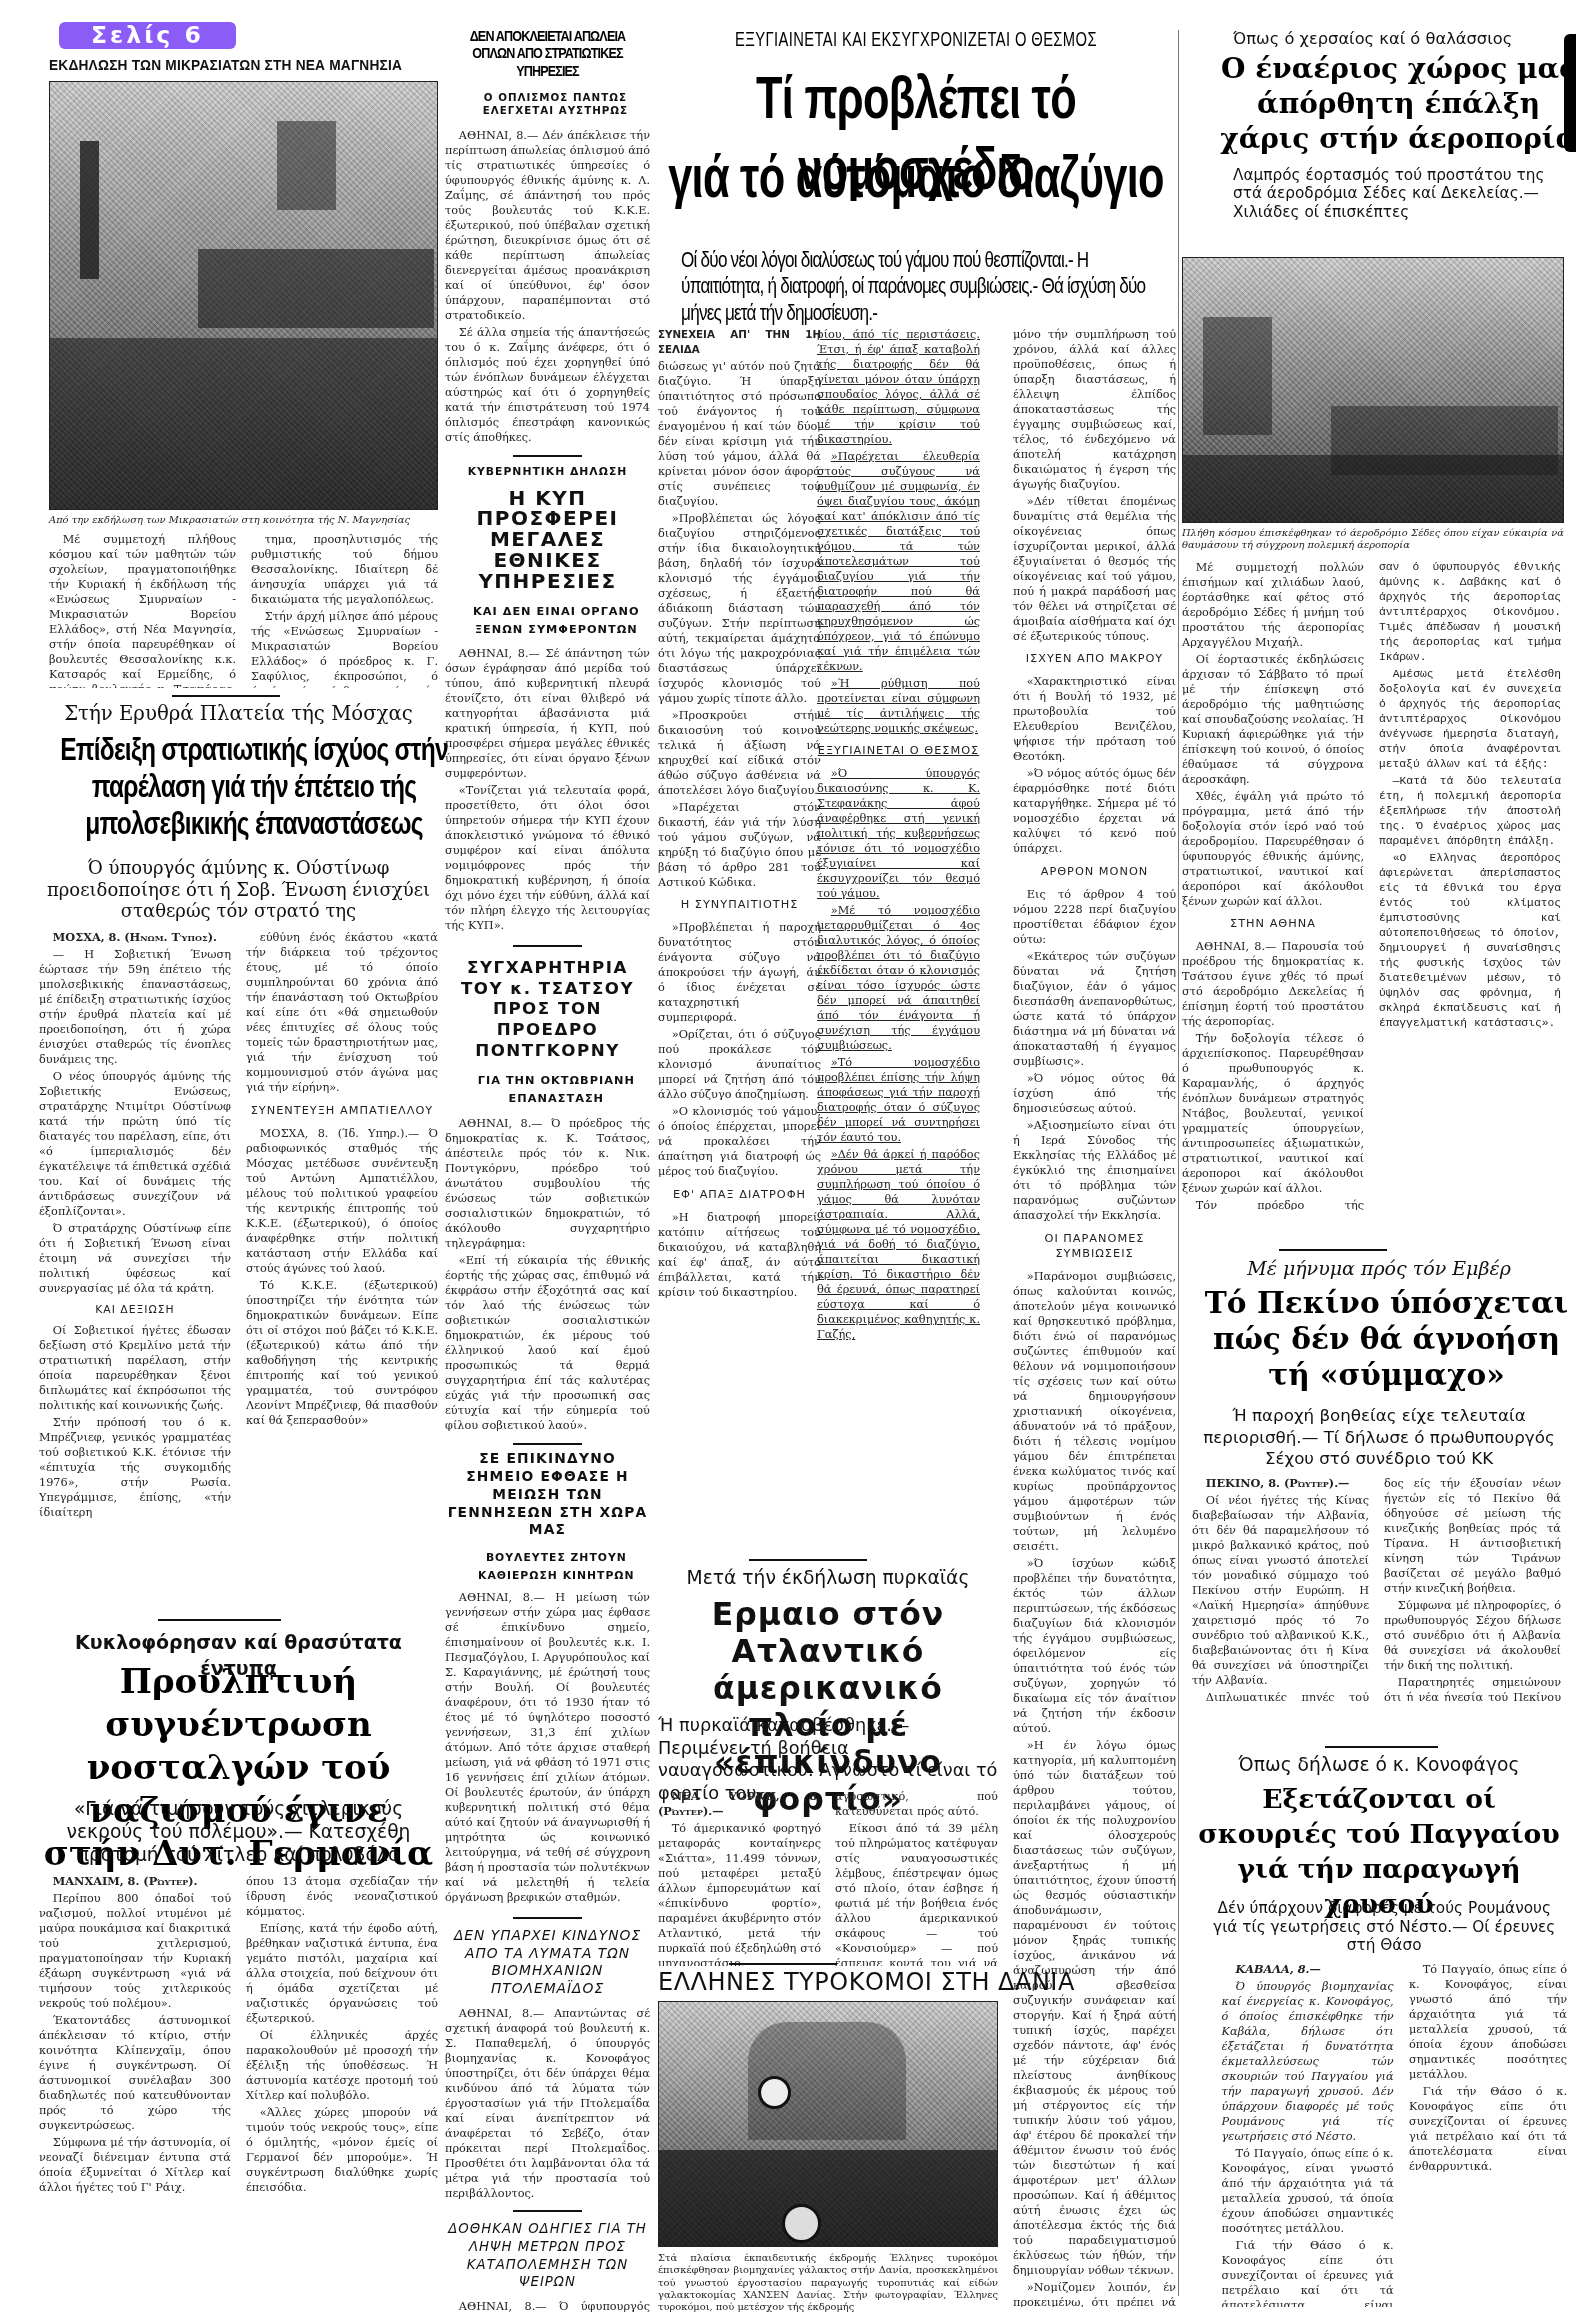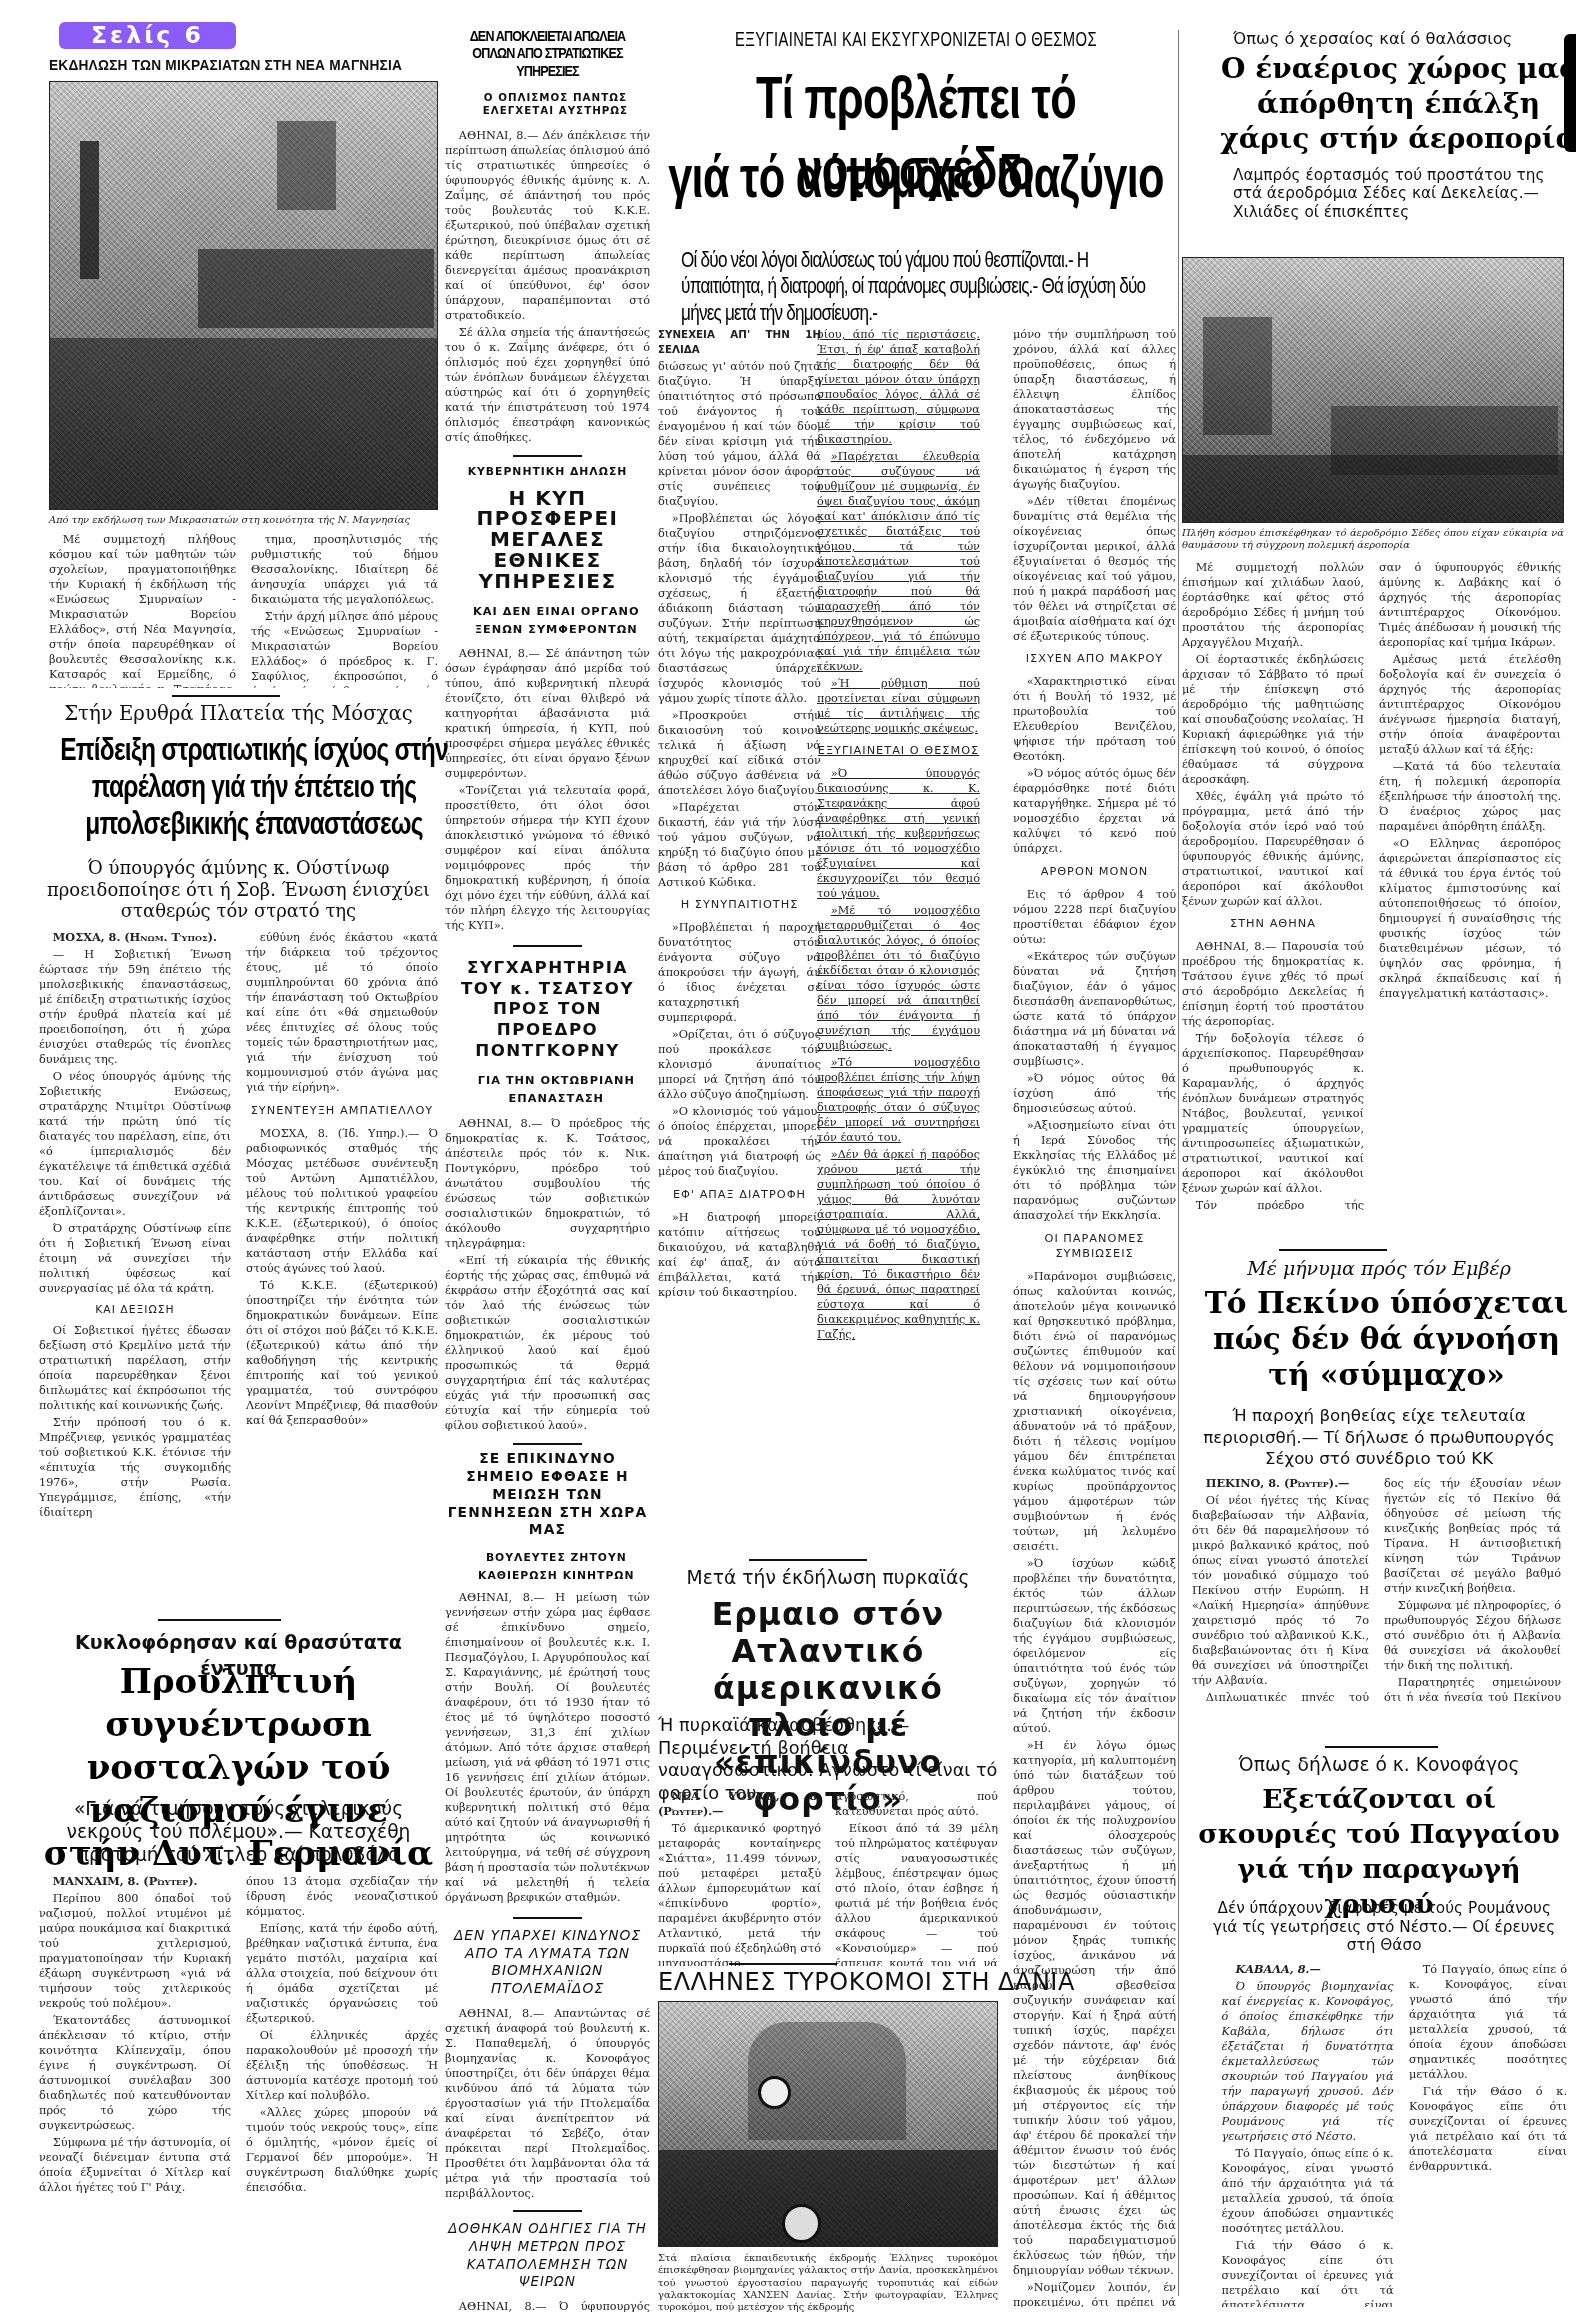--- a/index.html
+++ b/index.html
@@ -258,21 +258,21 @@
   <div class="caption" style="position:absolute; left:0; top:499px; width:382px; font-size:9.9px; line-height:12.3px;">Πλήθη κόσμου έπισκέφθηκαν τό άεροδρόμιο Σέδες όπου είχαν εύκαιρία νά θαυμάσουν τή σύγχρονη πολεμική άεροπορία</div>
   <div class="col-text" style="position:absolute; left:0; top:532px; width:182px; height:650px; overflow:hidden;">
     <p>Μέ συμμετοχή πολλών έπισήμων καί χιλιάδων λαού, έορτάσθηκε καί φέτος στό άεροδρόμιο Σέδες ή μνήμη τού προστάτου τής άεροπορίας Αρχαγγέλου Μιχαήλ.</p>
     <p>Οί έορταστικές έκδηλώσεις άρχισαν τό Σάββατο τό πρωί μέ τήν έπίσκεψη στό άεροδρόμιο τής μαθητιώσης καί σπουδαζούσης νεολαίας. Ή Κυριακή άφιερώθηκε γιά τήν έπίσκεψη τού κοινού, ό όποίος έθαύμασε τά σύγχρονα άεροσκάφη.</p>
     <p>Χθές, έψάλη γιά πρώτο τό πρόγραμμα, μετά άπό τήν δοξολογία στόν ίερό ναό τού άεροδρομίου. Παρευρέθησαν ό ύφυπουργός έθνικής άμύνης, στρατιωτικοί, ναυτικοί καί άεροπόροι καί άκόλουθοι ξένων χωρών καί άλλοι.</p>
     <p style="text-align:center; text-indent:0; margin:7.9px 0; font-family:'DejaVu Sans',sans-serif; letter-spacing:1px;">ΣΤΗΝ ΑΘΗΝΑ</p>
     <p>ΑΘΗΝΑΙ, 8.— Παρουσία τού προέδρου τής δημοκρατίας κ. Τσάτσου έγινε χθές τό πρωί στό άεροδρόμιο Δεκελείας ή έπίσημη έορτή τού προστάτου τής άεροπορίας.</p>
     <p>Τήν δοξολογία τέλεσε ό άρχιεπίσκοπος. Παρευρέθησαν ό πρωθυπουργός κ. Καραμανλής, ό άρχηγός ένόπλων δυνάμεων στρατηγός Ντάβος, βουλευταί, γενικοί γραμματείς ύπουργείων, άντιπροσωπείες άξιωματικών, στρατιωτικοί, ναυτικοί καί άεροποροι καί άκόλουθοι ξένων χωρών καί άλλοι.</p>
     <p>Τόν πρόεδρο τής δημοκρατίας κα-</p>
   </div>
-  <div class="col-text" style="position:absolute; left:197px; top:532px; width:182px; height:650px; overflow:hidden;">
+  <div class="col-text" style="position:absolute; left:197px; top:532px; width:182px; height:650px; overflow:hidden;font-family:Liberation Mono, monospace;">
     <p style="text-indent:0;">σαν ό ύφυπουργός έθνικής άμύνης κ. Δαβάκης καί ό άρχηγός τής άεροπορίας άντιπτέραρχος Οίκονόμου. Τιμές άπέδωσαν ή μουσική τής άεροπορίας καί τμήμα Ικάρων.</p>
     <p>Αμέσως μετά έτελέσθη δοξολογία καί έν συνεχεία ό άρχηγός τής άεροπορίας άντιπτέραρχος Οίκονόμου άνέγνωσε ήμερησία διαταγή, στήν όποία άναφέρονται μεταξύ άλλων καί τά έξής:</p>
     <p>—Κατά τά δύο τελευταία έτη, ή πολεμική άεροπορία έξεπλήρωσε τήν άποστολή της. Ό έναέριος χώρος μας παραμένει άπόρθητη έπάλξη.</p>
     <p>«Ο Ελληνας άεροπόρος άφιερώνεται άπερίσπαστος είς τά έθνικά του έργα έντός τού κλίματος έμπιστοσύνης καί αύτοπεποιθήσεως τό όποίον, δημιουργεί ή συναίσθησις τής φυσικής ίσχύος τών διατεθειμένων μέσων, τό ύψηλόν σας φρόνημα, ή σκληρά έκπαίδευσις καί ή έπαγγελματική κατάστασις».</p>
   </div>
 </section>
 
 <div class="rule" style="left:1279px; top:1249px; width:108px;"></div>
 
 <section class="abs" style="left:1192px; top:1257px; width:374px; height:443px;">

